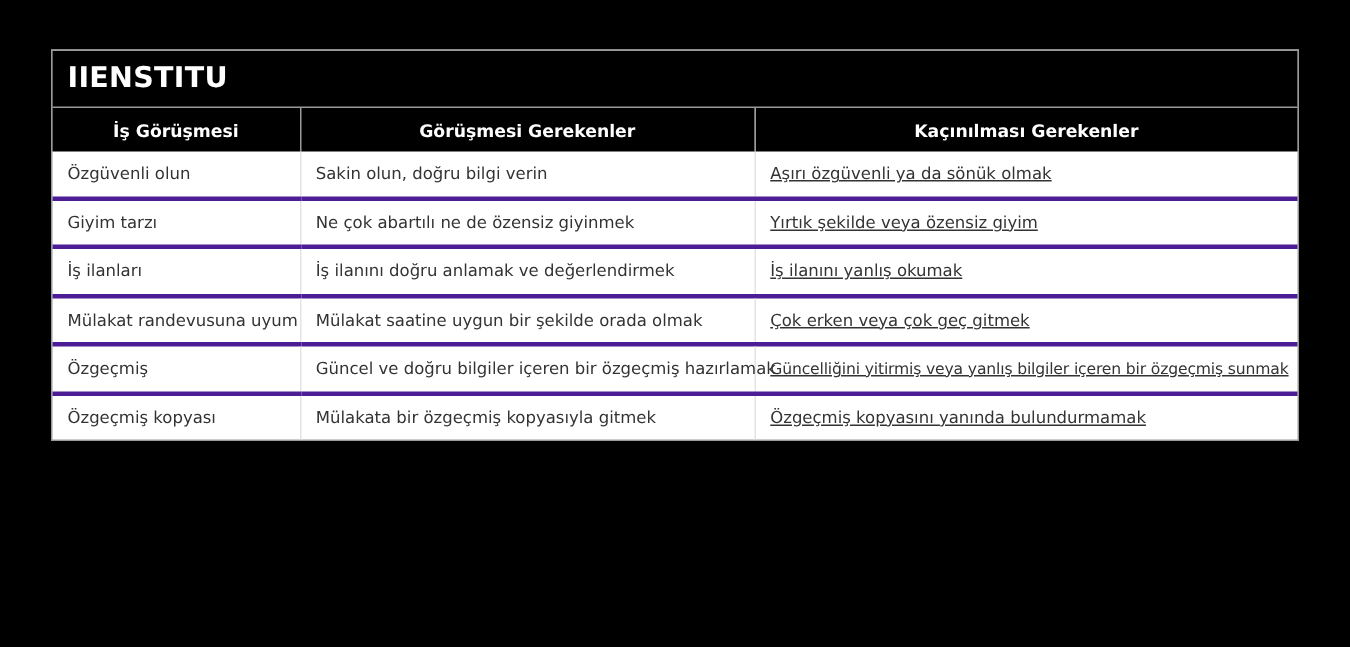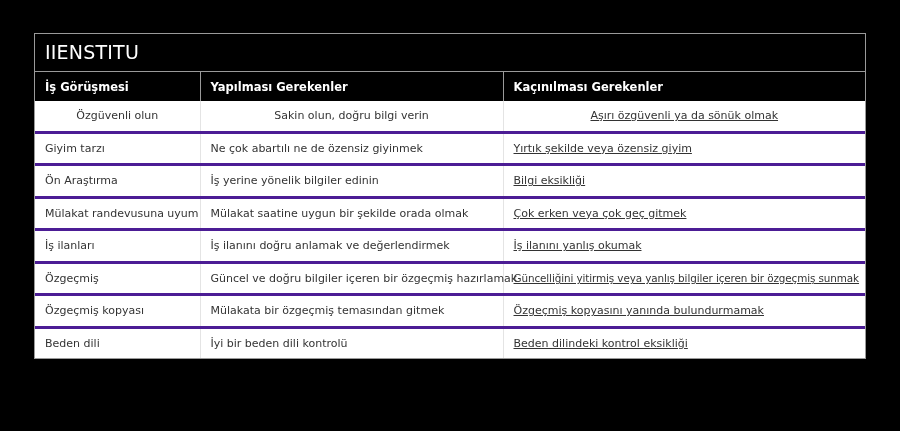--- a/index.html
+++ b/index.html
@@ -8,96 +8,86 @@
       position: relative; overflow: hidden;
       font-family: "DejaVu Sans", "Liberation Sans", sans-serif;
     }
     .tbl-wrap {
       position: absolute; left: 34px; top: 33px; width: 832px;
       border: 1px solid #9a9a9a; box-sizing: border-box;
       background: #ffffff;
     }
     .title-row {
       height: 37px; background: #000; color: #fff;
-      font-weight: normal; font-size: 19px; line-height: 37px;
+      font-weight: bold; font-size: 19px; line-height: 37px;
       padding-left: 10px; border-bottom: 1px solid #9a9a9a;
       letter-spacing: 0.2px;
     }
     table { border-collapse: collapse; width: 100%; table-layout: fixed; }
     col.c1 { width: 165px; }
     col.c2 { width: 303px; }
     col.c3 { width: auto; }
     th {
       background: #000; color: #fff; font-weight: bold; font-size: 11.5px;
-      text-align: left; height: 29px; padding: 0 10px;
+      text-align: center; height: 29px; padding: 0 10px;
       border-right: 1px solid #9a9a9a;
     }
     th:last-child { border-right: none; }
     td {
       font-size: 11px; color: #333; height: 29.5px; padding: 0 10px;
       border-top: 3px solid #4c1d95; border-right: 1px solid #e4e4e4;
       white-space: nowrap; overflow: visible;
     }
     td:last-child { border-right: none; text-decoration: underline; }
-    tbody tr:first-child td { border-top: none; text-align: center; }
+    tbody tr:first-child td { border-top: none; }
   </style>
 </head>
 <body>
 
 <div class="tbl-wrap">
   <div class="title-row">IIENSTITU</div>
   <table>
     <colgroup>
         <col class="c1">
         <col class="c2">
         <col class="c3">
       </colgroup>
     <thead>
       <tr>
         <th>İş Görüşmesi</th>
-        <th>Yapılması Gerekenler</th>
+        <th>Görüşmesi Gerekenler</th>
         <th>Kaçınılması Gerekenler</th>
       </tr>
     </thead>
     <tbody>
       <tr>
         <td>Özgüvenli olun</td>
         <td>Sakin olun, doğru bilgi verin</td>
         <td>Aşırı özgüvenli ya da sönük olmak</td>
       </tr>
       <tr>
         <td>Giyim tarzı</td>
         <td>Ne çok abartılı ne de özensiz giyinmek</td>
         <td>Yırtık şekilde veya özensiz giyim</td>
       </tr>
       <tr>
-        <td>Ön Araştırma</td>
-        <td>İş yerine yönelik bilgiler edinin</td>
-        <td>Bilgi eksikliği</td>
+        <td>İş ilanları</td>
+        <td>İş ilanını doğru anlamak ve değerlendirmek</td>
+        <td>İş ilanını yanlış okumak</td>
       </tr>
       <tr>
         <td>Mülakat randevusuna uyum</td>
         <td>Mülakat saatine uygun bir şekilde orada olmak</td>
         <td>Çok erken veya çok geç gitmek</td>
-      </tr>
-      <tr>
-        <td>İş ilanları</td>
-        <td>İş ilanını doğru anlamak ve değerlendirmek</td>
-        <td>İş ilanını yanlış okumak</td>
       </tr>
       <tr>
         <td>Özgeçmiş</td>
         <td>Güncel ve doğru bilgiler içeren bir özgeçmiş hazırlamak</td>
         <td style="font-size:10.4px;letter-spacing:-0.1px;">Güncelliğini yitirmiş veya yanlış bilgiler içeren bir özgeçmiş sunmak</td>
       </tr>
       <tr>
         <td>Özgeçmiş kopyası</td>
-        <td>Mülakata bir özgeçmiş temasından gitmek</td>
+        <td>Mülakata bir özgeçmiş kopyasıyla gitmek</td>
         <td>Özgeçmiş kopyasını yanında bulundurmamak</td>
-      </tr>
-      <tr>
-        <td>Beden dili</td>
-        <td>İyi bir beden dili kontrolü</td>
-        <td>Beden dilindeki kontrol eksikliği</td>
       </tr>
     </tbody>
   </table>
 </div>
 
 </body></html>

